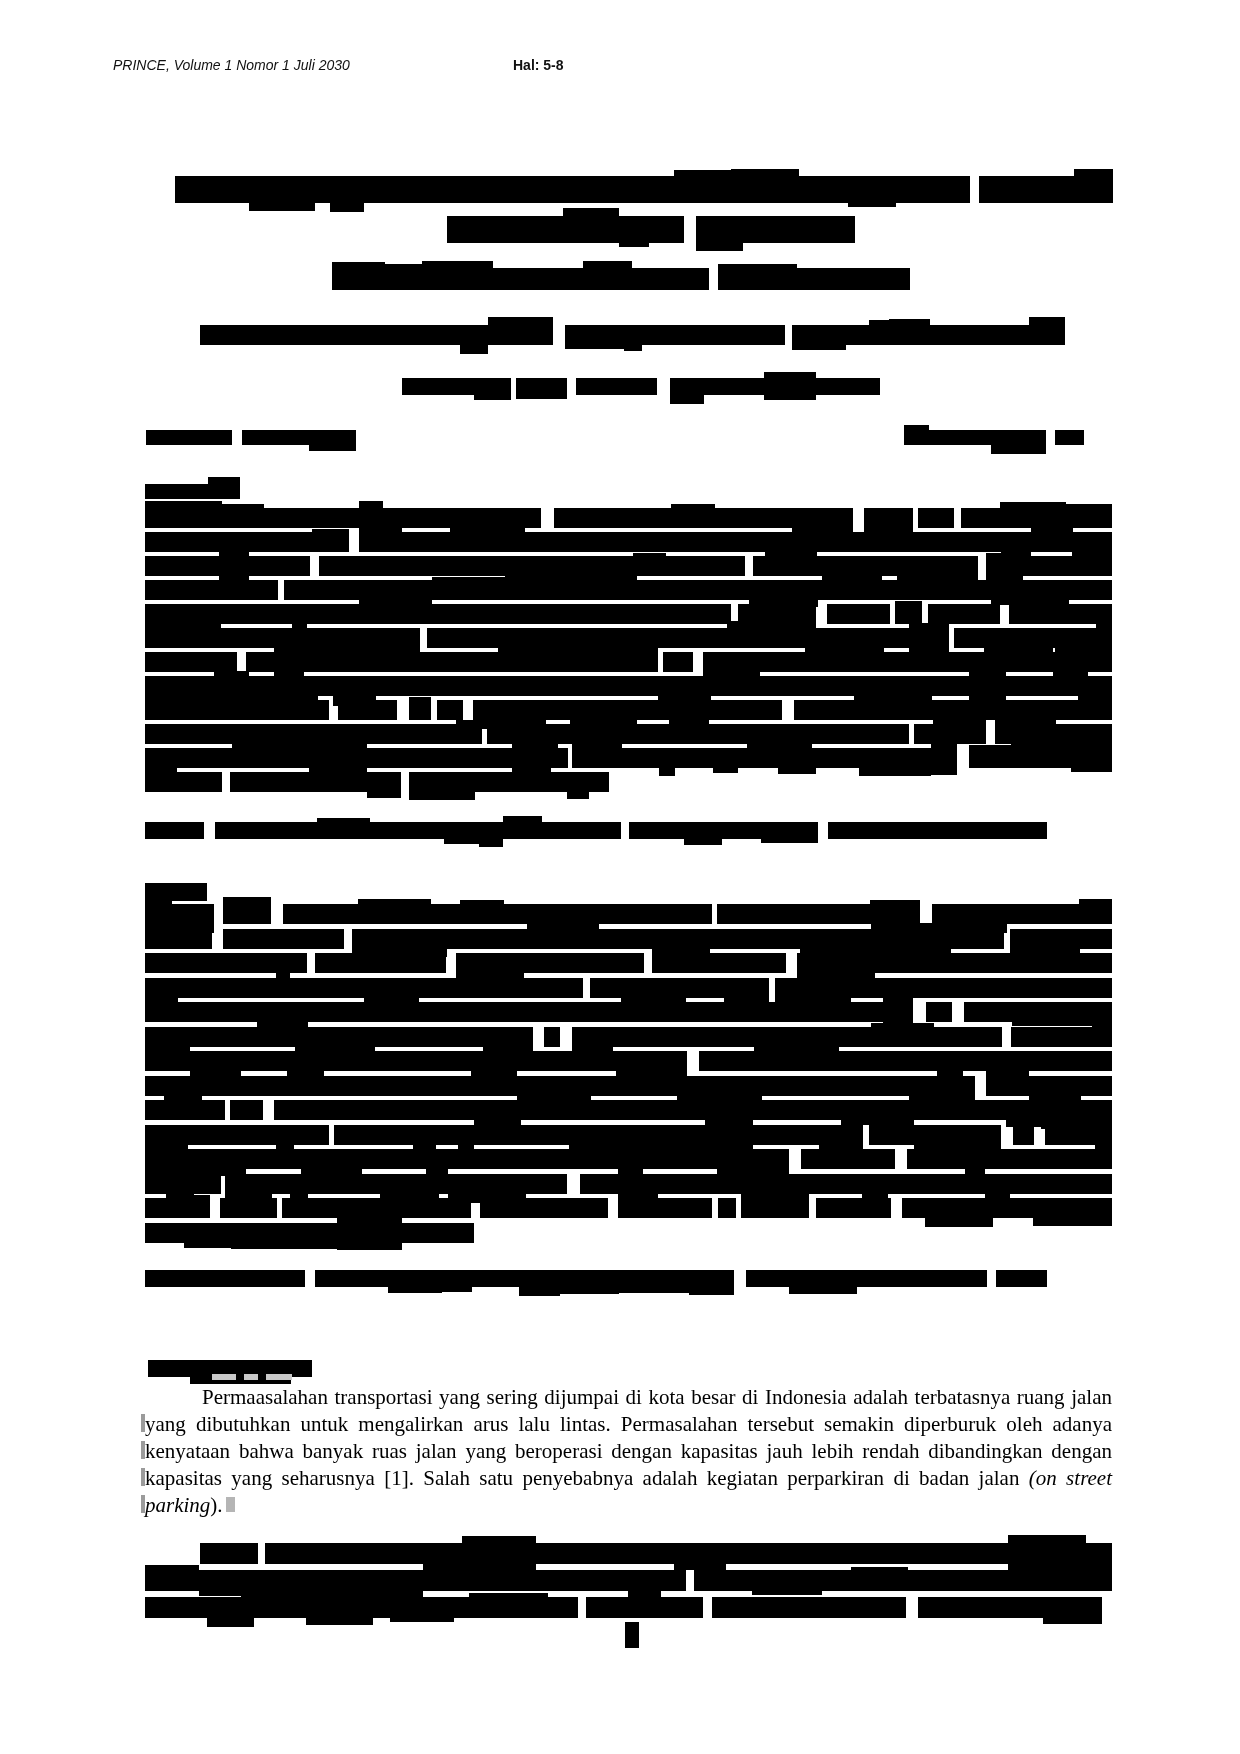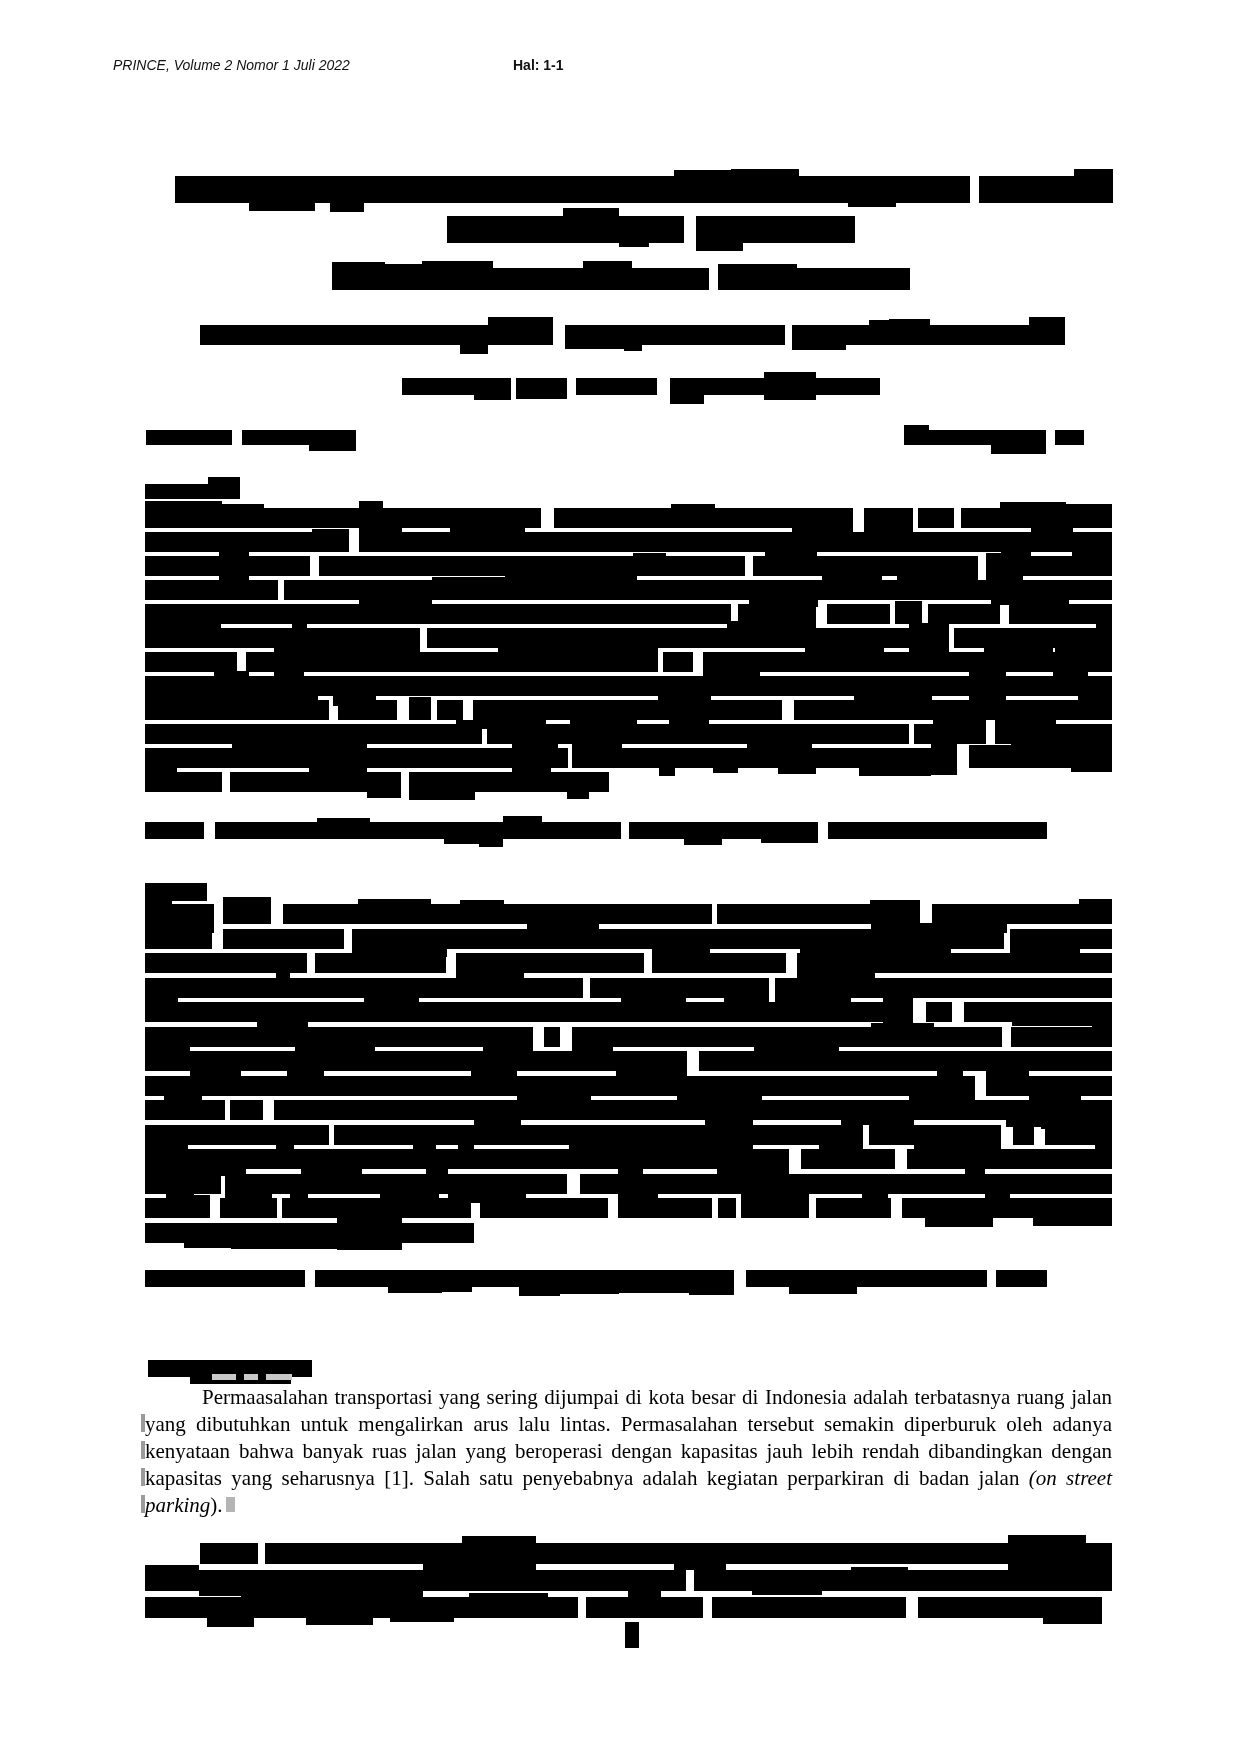--- a/index.html
+++ b/index.html
@@ -42,22 +42,22 @@
     background: #b5b5b5;
     margin-left: 3px;
     vertical-align: baseline;
   }
 </style>
 </head>
 <body>
 
 <div class="page">
 
-  <div class="abs hdr hdr-journal" style="left:113px; top:57px;">PRINCE, Volume 2 Nomor 1 Juli 2022</div>
-  <div class="abs hdr hdr-pages" style="left:513px; top:57px;">Hal: 1-1</div>
+  <div class="abs hdr hdr-journal" style="left:113px; top:57px;">PRINCE, Volume 1 Nomor 1 Juli 2030</div>
+  <div class="abs hdr hdr-pages" style="left:513px; top:57px;">Hal: 5-8</div>
 
   <div class="abs redact" style="left:175px; top:176px; width:938px; height:27px;"><i style="width: 73.9544px; height: 27px; margin-top: 0px; margin-right: 0px;"></i><i style="width: 66.4678px; height: 35.3767px; margin-top: 0px; margin-right: 0px;"></i><i style="width: 14.3853px; height: 27px; margin-top: 0px; margin-right: 0px;"></i><i style="width: 34.6645px; height: 36.1942px; margin-top: 0px; margin-right: 0px;"></i><i style="width: 70.6517px; height: 27px; margin-top: 0px; margin-right: 0px;"></i><i style="width: 56.1316px; height: 27px; margin-top: 0px; margin-right: 0px;"></i><i style="width: 68.4284px; height: 27px; margin-top: 0px; margin-right: 0px;"></i><i style="width: 26.8992px; height: 27px; margin-top: 0px; margin-right: 0px;"></i><i style="width: 59.1576px; height: 27px; margin-top: 0px; margin-right: 0px;"></i><i style="width: 28.301px; height: 27px; margin-top: 0px; margin-right: 0px;"></i><i style="width: 57.0209px; height: 33.3781px; margin-top: -6.37805px; margin-right: 0px;"></i><i style="width: 68.3313px; height: 33.8292px; margin-top: -6.82917px; margin-right: 0px;"></i><i style="width: 48.3856px; height: 27px; margin-top: 0px; margin-right: 0px;"></i><i style="width: 48.6498px; height: 31.1333px; margin-top: 0px; margin-right: 0px;"></i><i style="width: 31.4576px; height: 27px; margin-top: 0px; margin-right: 0px;"></i><i style="width: 42.057px; height: 27px; margin-top: 0px; margin-right: 9.46708px;"></i><i style="width: 42.9902px; height: 27px; margin-top: 0px; margin-right: 0px;"></i><i style="width: 51.8129px; height: 27px; margin-top: 0px; margin-right: 0px;"></i><i style="width: 38.7862px; height: 33.5259px; margin-top: -6.52587px; margin-right: 0px;"></i></div>
   <div class="abs redact" style="left:447px; top:216px; width:408px; height:27px;"><i style="width: 28.9299px; height: 27px; margin-top: 0px; margin-right: 0px;"></i><i style="width: 48.0768px; height: 27px; margin-top: 0px; margin-right: 0px;"></i><i style="width: 38.9095px; height: 27px; margin-top: 0px; margin-right: 0px;"></i><i style="width: 56.156px; height: 34.9272px; margin-top: -7.92725px; margin-right: 0px;"></i><i style="width: 29.9044px; height: 31.4132px; margin-top: 0px; margin-right: 0px;"></i><i style="width: 34.8064px; height: 27px; margin-top: 0px; margin-right: 12.7393px;"></i><i style="width: 46.9496px; height: 35.4302px; margin-top: 0px; margin-right: 0px;"></i><i style="width: 78.7395px; height: 27px; margin-top: 0px; margin-right: 0px;"></i><i style="width: 32.7887px; height: 27px; margin-top: 0px; margin-right: 0px;"></i></div>
 
   <div class="abs redact" style="left:332px; top:268px; width:578px; height:22px;"><i style="width: 53.1012px; height: 27.844px; margin-top: -5.84397px; margin-right: 0px;"></i><i style="width: 36.8565px; height: 26.1074px; margin-top: -4.10742px; margin-right: 0px;"></i><i style="width: 71.543px; height: 29.1185px; margin-top: -7.11855px; margin-right: 0px;"></i><i style="width: 55.7096px; height: 22px; margin-top: 0px; margin-right: 0px;"></i><i style="width: 33.3427px; height: 22px; margin-top: 0px; margin-right: 0px;"></i><i style="width: 49.1563px; height: 28.8637px; margin-top: -6.86371px; margin-right: 0px;"></i><i style="width: 77.319px; height: 22px; margin-top: 0px; margin-right: 8.81839px;"></i><i style="width: 79.3421px; height: 26.0057px; margin-top: -4.0057px; margin-right: 0px;"></i><i style="width: 36.1363px; height: 22px; margin-top: 0px; margin-right: 0px;"></i><i style="width: 29.6648px; height: 22px; margin-top: 0px; margin-right: 0px;"></i><i style="width: 19.7659px; height: 22px; margin-top: 0px; margin-right: 0px;"></i><i style="width: 27.2443px; height: 22px; margin-top: 0px; margin-right: 0px;"></i></div>
   <div class="abs redact" style="left:200px; top:325px; width:865px; height:20px;"><i style="width: 62.2097px; height: 20px; margin-top: 0px; margin-right: 0px;"></i><i style="width: 64.8085px; height: 20px; margin-top: 0px; margin-right: 0px;"></i><i style="width: 55.3188px; height: 20px; margin-top: 0px; margin-right: 0px;"></i><i style="width: 56.2097px; height: 20px; margin-top: 0px; margin-right: 0px;"></i><i style="width: 21.3509px; height: 20px; margin-top: 0px; margin-right: 0px;"></i><i style="width: 28.4816px; height: 29.447px; margin-top: 0px; margin-right: 0px;"></i><i style="width: 64.2296px; height: 27.9679px; margin-top: -7.96791px; margin-right: 12.526px;"></i><i style="width: 59.02px; height: 24.4044px; margin-top: 0px; margin-right: 0px;"></i><i style="width: 17.8023px; height: 26.1px; margin-top: 0px; margin-right: 0px;"></i><i style="width: 20.9973px; height: 20px; margin-top: 0px; margin-right: 0px;"></i><i style="width: 49.5752px; height: 20px; margin-top: 0px; margin-right: 0px;"></i><i style="width: 36.1381px; height: 20px; margin-top: 0px; margin-right: 0px;"></i><i style="width: 36.7786px; height: 20px; margin-top: 0px; margin-right: 6.38711px;"></i><i style="width: 54.0259px; height: 25.4001px; margin-top: 0px; margin-right: 0px;"></i><i style="width: 23.4211px; height: 20px; margin-top: 0px; margin-right: 0px;"></i><i style="width: 20.1389px; height: 24.7541px; margin-top: -4.75413px; margin-right: 0px;"></i><i style="width: 40.8715px; height: 26.3448px; margin-top: -6.34477px; margin-right: 0px;"></i><i style="width: 41.3911px; height: 20px; margin-top: 0px; margin-right: 0px;"></i><i style="width: 57.159px; height: 20px; margin-top: 0px; margin-right: 0px;"></i><i style="width: 36.1592px; height: 27.5484px; margin-top: -7.54844px; margin-right: 0px;"></i></div>
   <div class="abs redact" style="left:402px; top:378px; width:478px; height:17px;"><i style="width: 16.5865px; height: 17px; margin-top: 0px; margin-right: 0px;"></i><i style="width: 55.7982px; height: 17px; margin-top: 0px; margin-right: 0px;"></i><i style="width: 36.7394px; height: 22.0966px; margin-top: 0px; margin-right: 4.48205px;"></i><i style="width: 51.0946px; height: 21.2221px; margin-top: 0px; margin-right: 9.50934px;"></i><i style="width: 50.3149px; height: 17px; margin-top: 0px; margin-right: 0px;"></i><i style="width: 30.8005px; height: 17px; margin-top: 0px; margin-right: 12.3164px;"></i><i style="width: 33.9166px; height: 25.7023px; margin-top: 0px; margin-right: 0px;"></i><i style="width: 60.8561px; height: 17px; margin-top: 0px; margin-right: 0px;"></i><i style="width: 51.6965px; height: 28.4628px; margin-top: -6.213px; margin-right: 0px;"></i><i style="width: 63.889px; height: 17px; margin-top: 0px; margin-right: 0px;"></i></div>
 
   <div class="abs redact" style="left:146px; top:430px; width:210px; height:15px;"><i style="width: 43.996px; height: 15px; margin-top: 0px; margin-right: 0px;"></i><i style="width: 41.6824px; height: 15px; margin-top: 0px; margin-right: 10.4681px;"></i><i style="width: 47.8431px; height: 15px; margin-top: 0px; margin-right: 0px;"></i><i style="width: 19.3696px; height: 15px; margin-top: 0px; margin-right: 0px;"></i><i style="width: 46.6408px; height: 20.7208px; margin-top: 0px; margin-right: 0px;"></i></div>
   <div class="abs redact" style="left:904px; top:430px; width:180px; height:15px;"><i style="width: 24.5769px; height: 19.5413px; margin-top: -4.54131px; margin-right: 0px;"></i><i style="width: 62.8388px; height: 15px; margin-top: 0px; margin-right: 0px;"></i><i style="width: 55.0775px; height: 24.1756px; margin-top: 0px; margin-right: 8.17619px;"></i><i style="width: 29.3306px; height: 15px; margin-top: 0px; margin-right: 0px;"></i></div>

